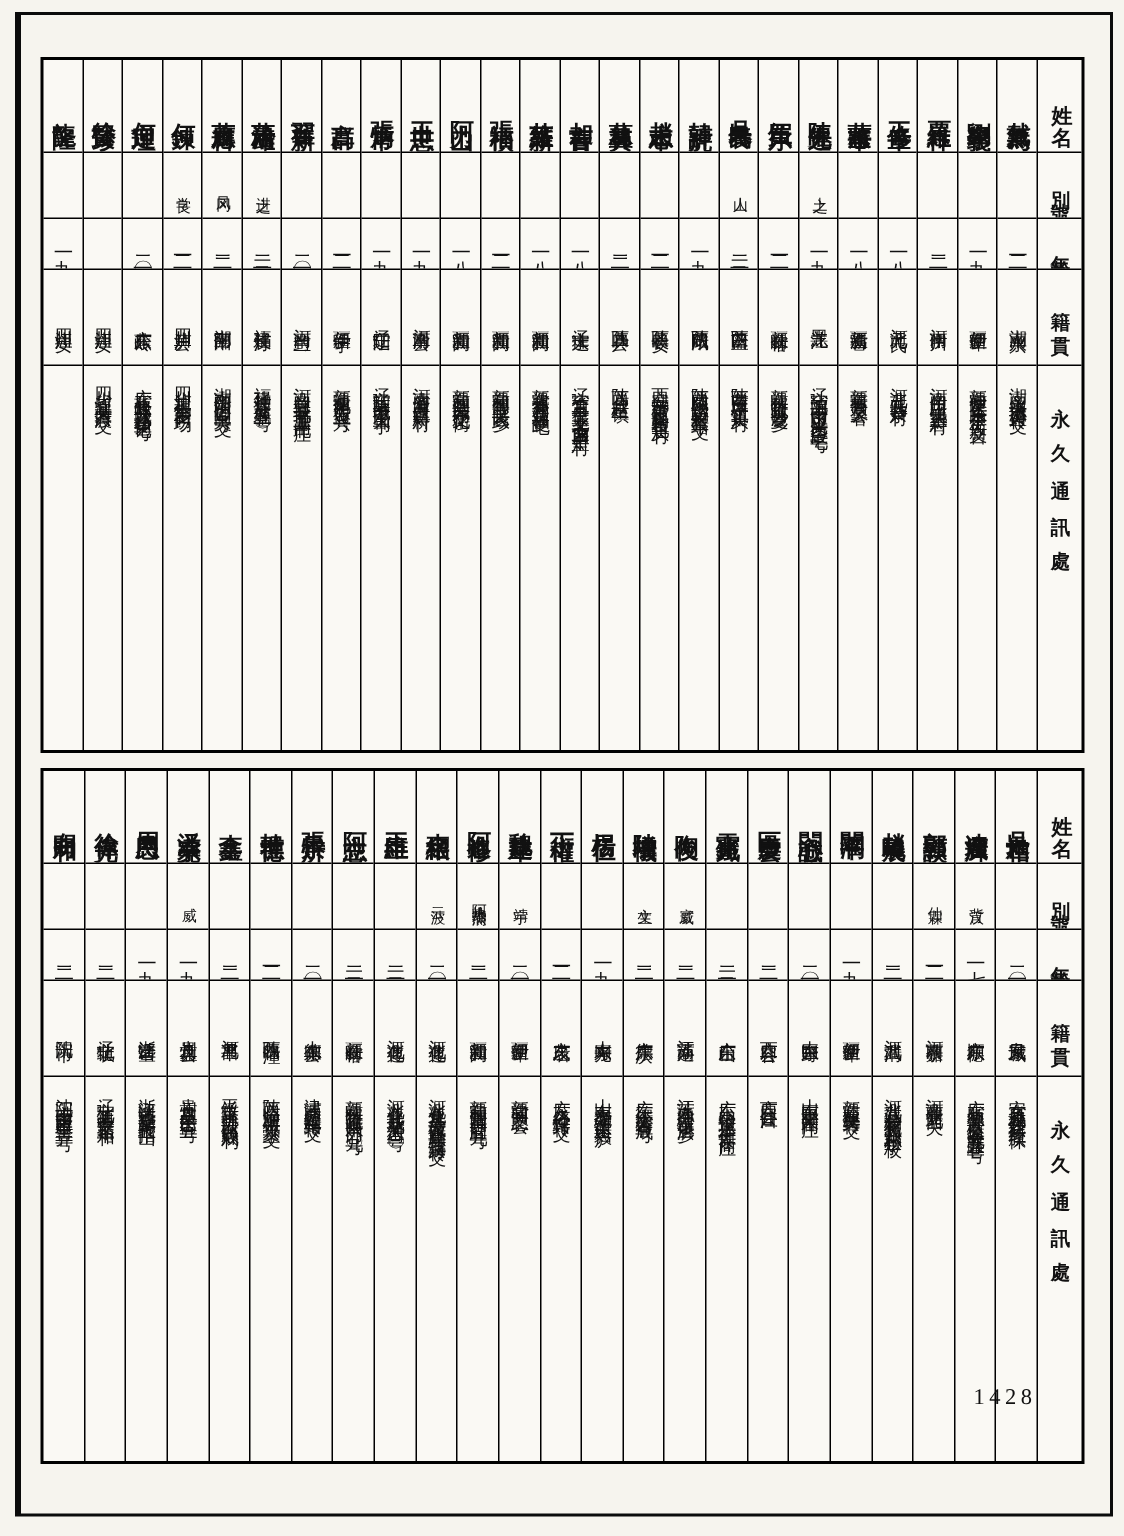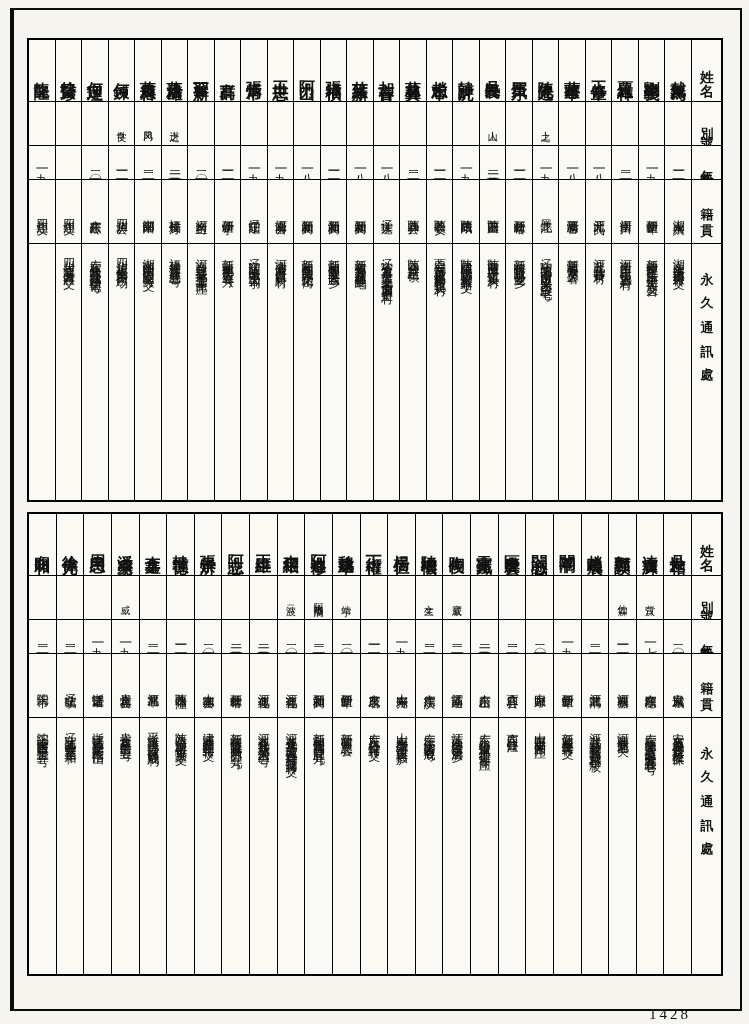--- a/index.html
+++ b/index.html
@@ -51,21 +51,21 @@
   .t-native { font-size: 12px; letter-spacing: 1px; line-height: 13px; }
   .t-address{ font-size: 12px; letter-spacing: 2px; line-height: 13px; }
   .note { position: absolute; left: 1px; bottom: 3px; font-size: 9px; writing-mode: vertical-rl; text-orientation: upright; }
   .hlabel { font-weight: bold; }
   .hl-name    { font-size: 14px; letter-spacing: 14px; margin-top: 4px; }
   .hl-alias   { font-size: 13px; letter-spacing: 8px;  margin-top: 2px; }
   .hl-age     { font-size: 13px; letter-spacing: 3px; }
   .hl-native  { font-size: 13px; letter-spacing: 16px; margin-top: 4px; }
   .hl-address { font-size: 13px; letter-spacing: 24px; margin-top: 12px; }
   .pageno {
-    position: absolute; top: 1006px; right: 58px;
+    position: absolute; top: 924px; right: 58px;
     font-size: 15px; letter-spacing: 3px;
   }
 </style>
 </head>
 <body>
 
 <div class="scan-frame"></div>
 
 <main class="content">
   <section class="dir-table">

